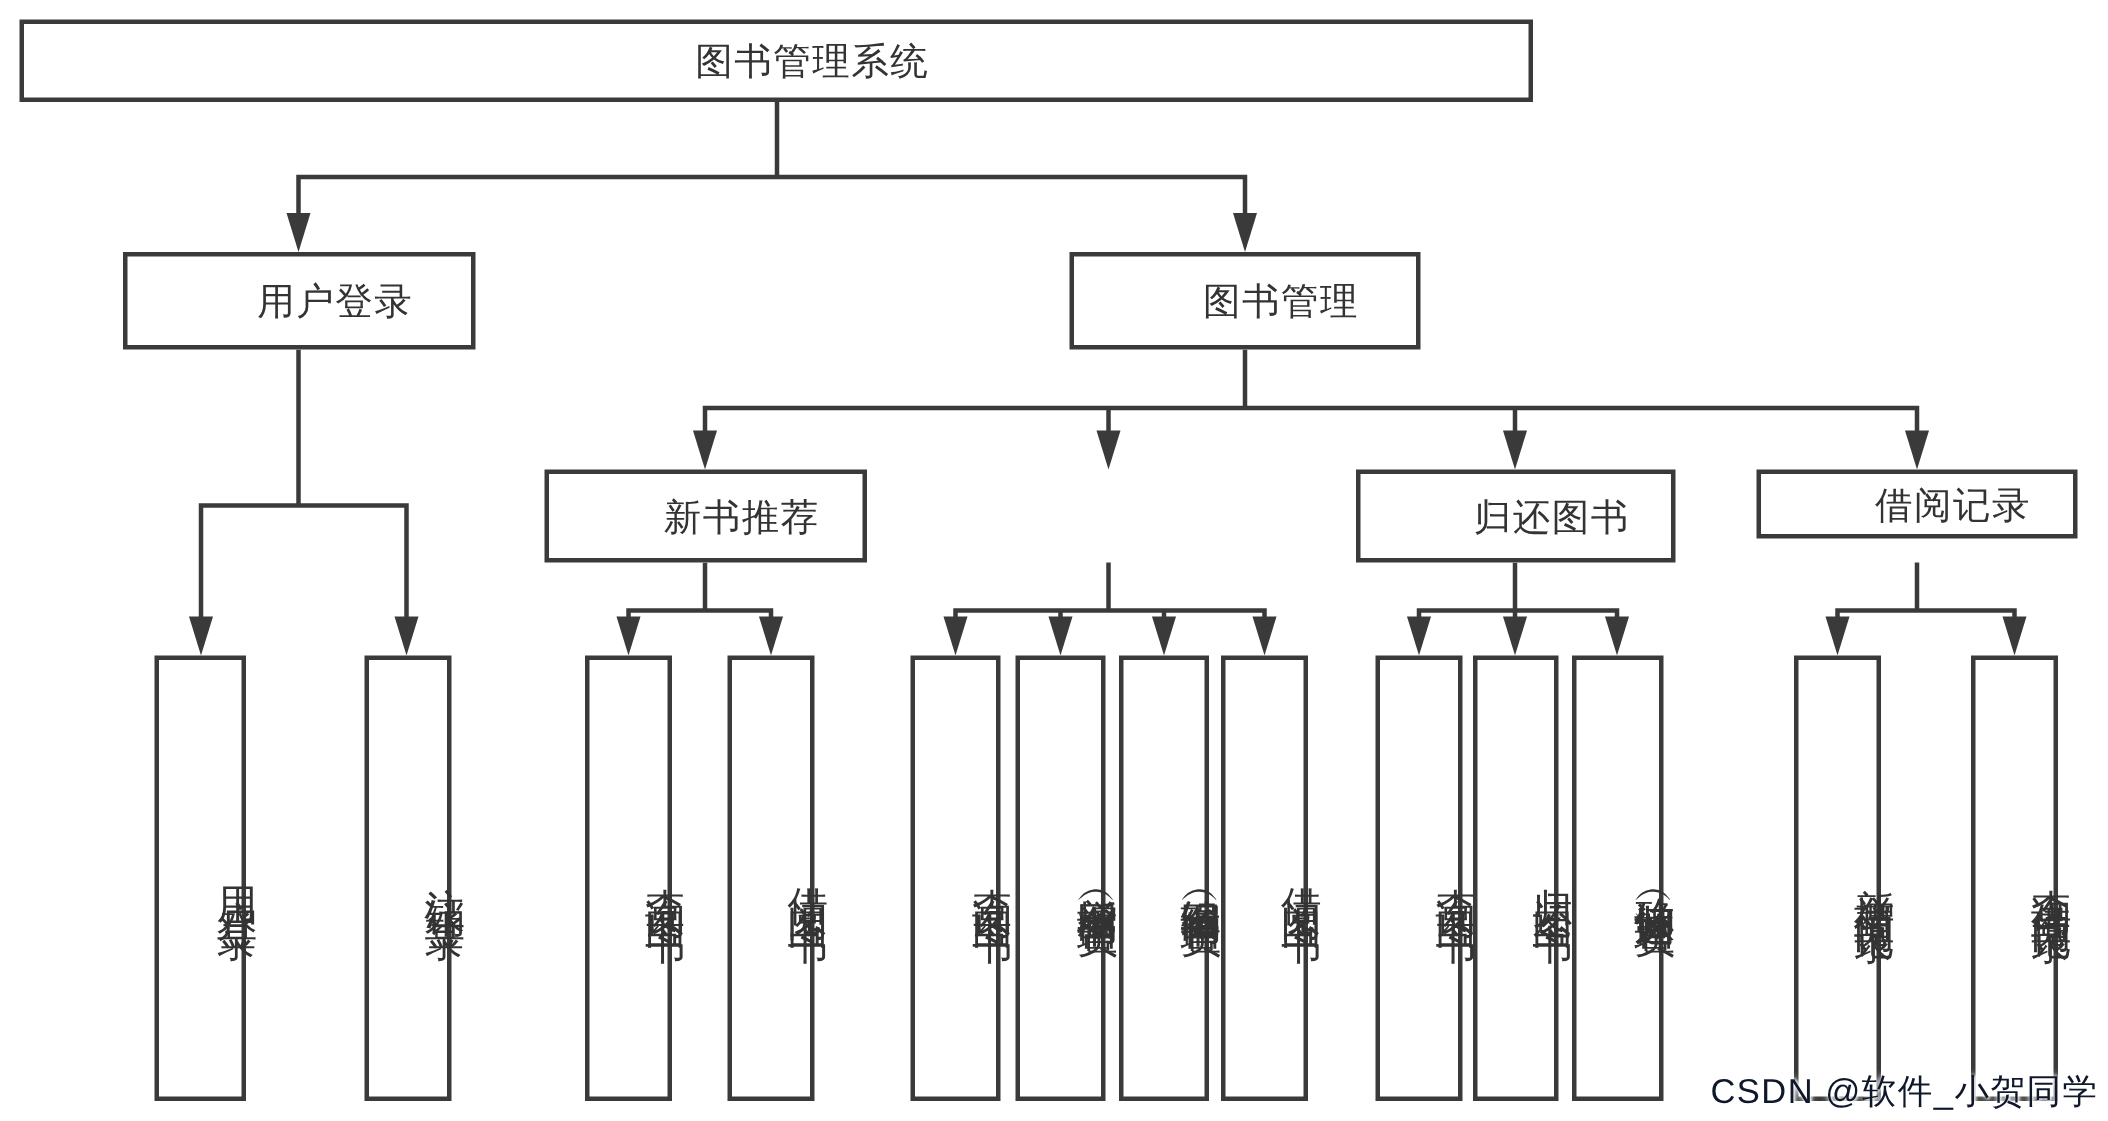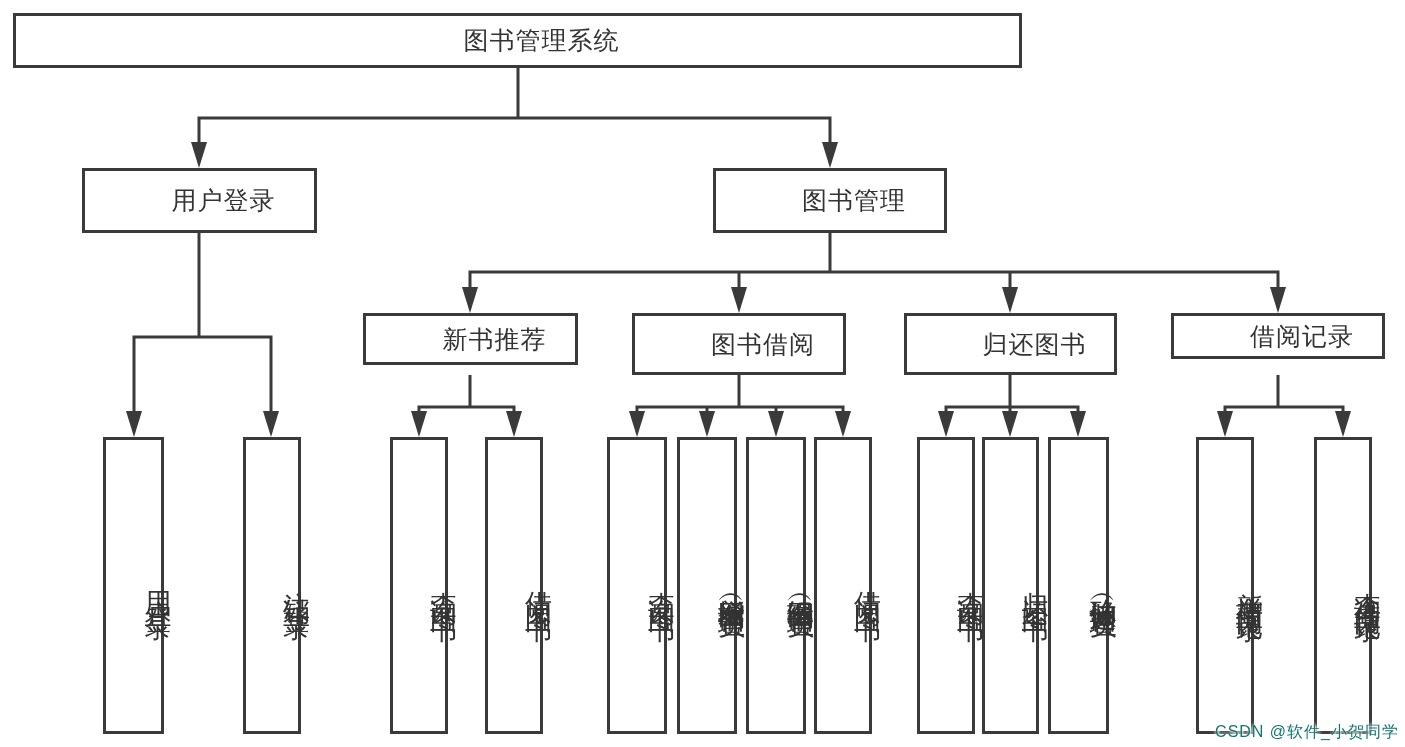--- a/index.html
+++ b/index.html
@@ -14,21 +14,21 @@
   }
   .node.h{font-size:25px;letter-spacing:1px;white-space:nowrap;}
   .node.v span{
     writing-mode:vertical-rl;text-orientation:mixed;font-size:27px;line-height:1;
     display:inline-block;
   }
   .node.len4 span{letter-spacing:8px;}
   .node.len6 span{letter-spacing:5px;}
   .node.len9 span{letter-spacing:2px;}
   .watermark{
-    position:absolute;right:6px;bottom:4px;font-size:16px;color:#0f766e;letter-spacing:1px;
+    position:absolute;right:6px;bottom:4px;font-size:23px;color:#0f172a;letter-spacing:1px;
     text-shadow:0 0 3px #fff,0 0 6px #fff,1px 1px 2px #fff;z-index:5;white-space:nowrap;margin-top:27px;
   }
 </style>
 </head>
 <body>
 
 <div class="canvas">
 
   <svg class="connectors" viewBox="0 0 1405 747" xmlns="http://www.w3.org/2000/svg">
     <g stroke="#3a3a3a" stroke-width="3" fill="none" stroke-linejoin="miter">
@@ -80,22 +80,21 @@
       <polygon points="1217,411 1233,411 1225,437"></polygon>
       <polygon points="1335,411 1351,411 1343,437"></polygon>
     </g>
   </svg>
 
   <div class="node h" style="left:13px;top:13px;width:1009px;height:55px;">图书管理系统</div>
 
   <div class="node h" style="left:82px;top:168px;width:235px;height:65px;">用户登录</div>
   <div class="node h" style="left:713px;top:168px;width:234px;height:65px;">图书管理</div>
 
-  <div class="node h" style="left:363px;top:313px;width:215px;height:52px;">新书推荐</div>
-  <div class="node h" style="left:632px;top:313px;width:214px;height:62px;">图书借阅</div>
+  <div class="node h" style="left:363px;top:313px;width:215px;height:62px;">新书推荐</div>
   <div class="node h" style="left:904px;top:313px;width:213px;height:62px;">归还图书</div>
   <div class="node h" style="left:1171px;top:313px;width:214px;height:46px;">借阅记录</div>
 
   <div class="node v len4" style="left:103px;top:437px;width:61px;height:297px;">
     <span>用户登录</span>
   </div>
   <div class="node v len4" style="left:243px;top:437px;width:58px;height:297px;">
     <span>注销登录</span>
   </div>
 

